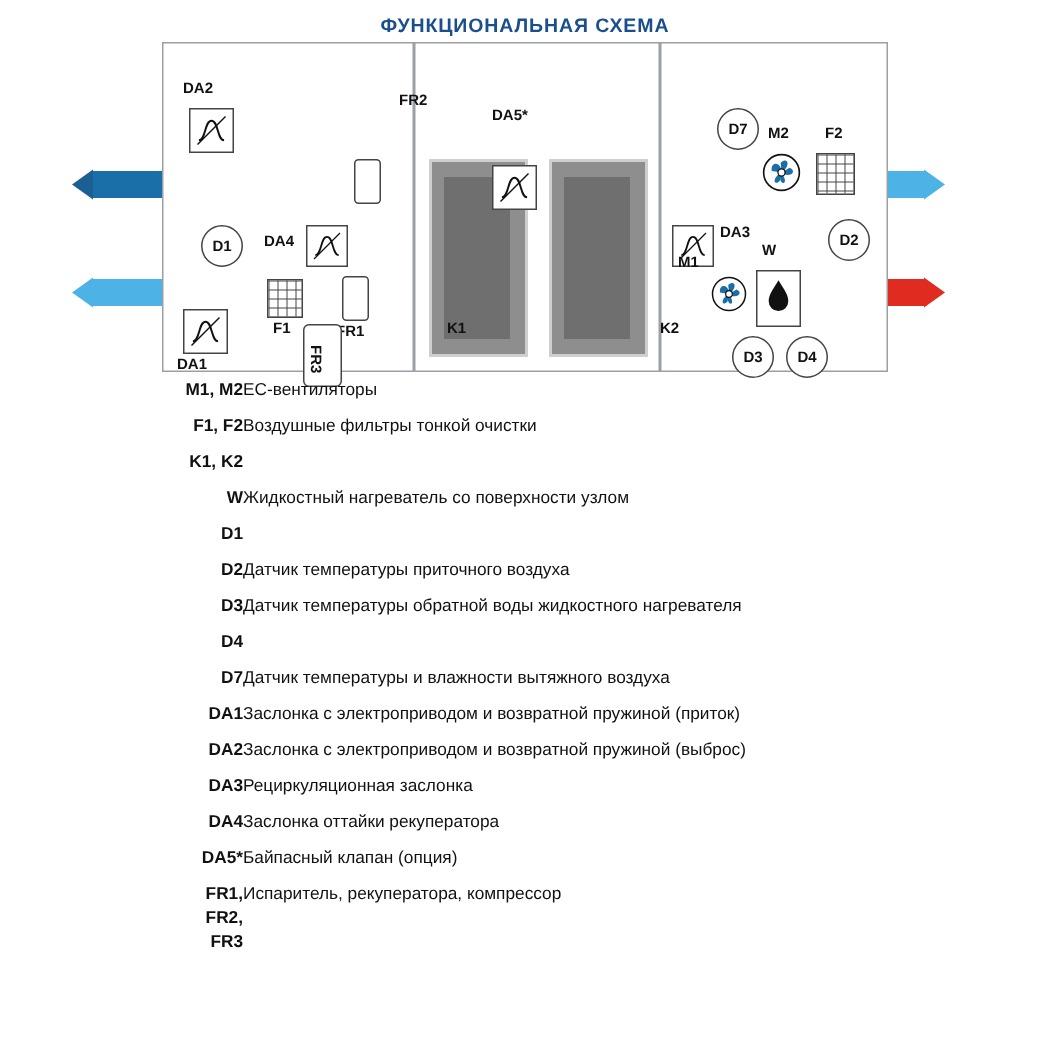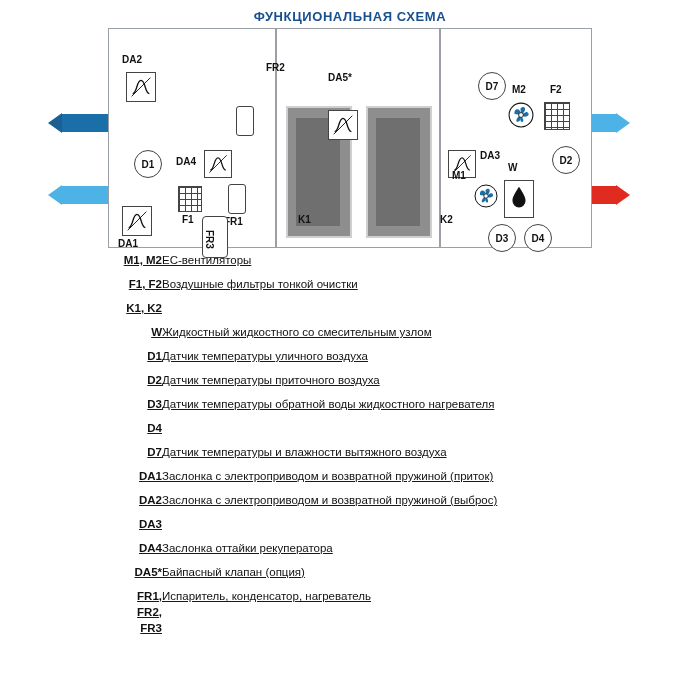--- a/index.html
+++ b/index.html
@@ -114,21 +114,20 @@
       linear-gradient(to bottom, #444 1px, transparent 1px);
     background-size: 6px 6px;
   }
 
   
   #legend {
     position: absolute;
     left: 0;
     top: 252px;
     width: 632px;
-    text-decoration: underline;
   }
   .legend-row {
     display: flex;
     align-items: flex-start;
     margin-bottom: 4px;
     min-height: 20px;
   }
   .legend-key {
     width: 62px;
     flex: 0 0 62px;
@@ -289,25 +288,24 @@
   </div>
   <div class="legend-row">
     <div class="legend-key">F1, F2</div>
     <div class="legend-desc">Воздушные фильтры тонкой очистки</div>
   </div>
   <div class="legend-row">
     <div class="legend-key">K1, K2</div>
   </div>
   <div class="legend-row">
     <div class="legend-key">W</div>
-    <div class="legend-desc">Жидкостный жидкостного со смесительным узлом</div>
+    <div class="legend-desc">Жидкостный нагреватель со поверхности узлом</div>
   </div>
   <div class="legend-row">
     <div class="legend-key">D1</div>
-    <div class="legend-desc">Датчик температуры уличного воздуха</div>
   </div>
   <div class="legend-row">
     <div class="legend-key">D2</div>
     <div class="legend-desc">Датчик температуры приточного воздуха</div>
   </div>
   <div class="legend-row">
     <div class="legend-key">D3</div>
     <div class="legend-desc">Датчик температуры обратной воды жидкостного нагревателя</div>
   </div>
   <div class="legend-row">
@@ -320,29 +318,30 @@
   <div class="legend-row">
     <div class="legend-key">DA1</div>
     <div class="legend-desc">Заслонка с электроприводом и возвратной пружиной (приток)</div>
   </div>
   <div class="legend-row">
     <div class="legend-key">DA2</div>
     <div class="legend-desc">Заслонка с электроприводом и возвратной пружиной (выброс)</div>
   </div>
   <div class="legend-row">
     <div class="legend-key">DA3</div>
+    <div class="legend-desc">Рециркуляционная заслонка</div>
   </div>
   <div class="legend-row">
     <div class="legend-key">DA4</div>
     <div class="legend-desc">Заслонка оттайки рекуператора</div>
   </div>
   <div class="legend-row">
     <div class="legend-key">DA5*</div>
     <div class="legend-desc">Байпасный клапан (опция)</div>
   </div>
   <div class="legend-row">
     <div class="legend-key" style="white-space:pre-line;">FR1,
 FR2,
 FR3</div>
-    <div class="legend-desc">Испаритель, конденсатор, нагреватель</div>
+    <div class="legend-desc">Испаритель, рекуператора, компрессор</div>
   </div>
 
 </div>
 
 </body></html>

